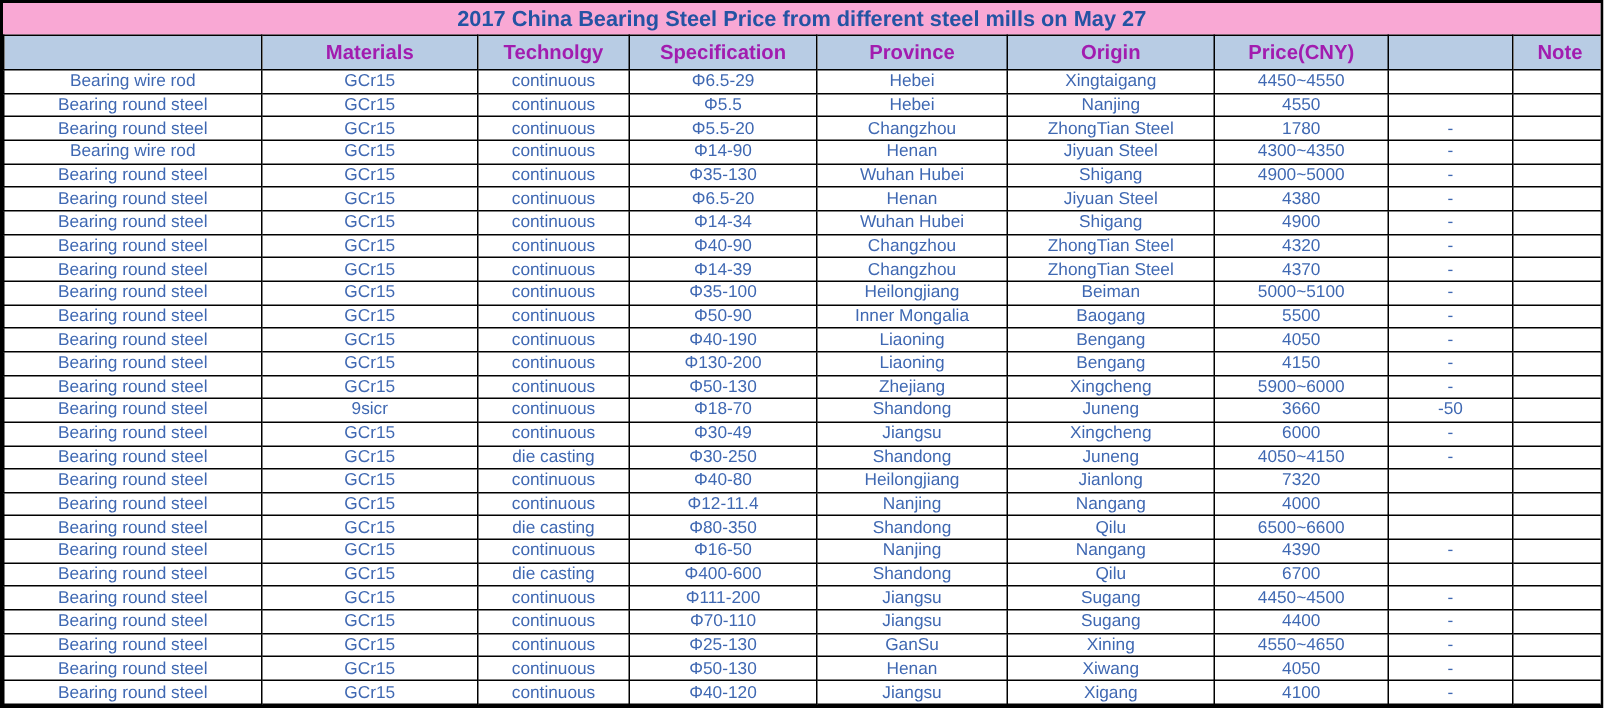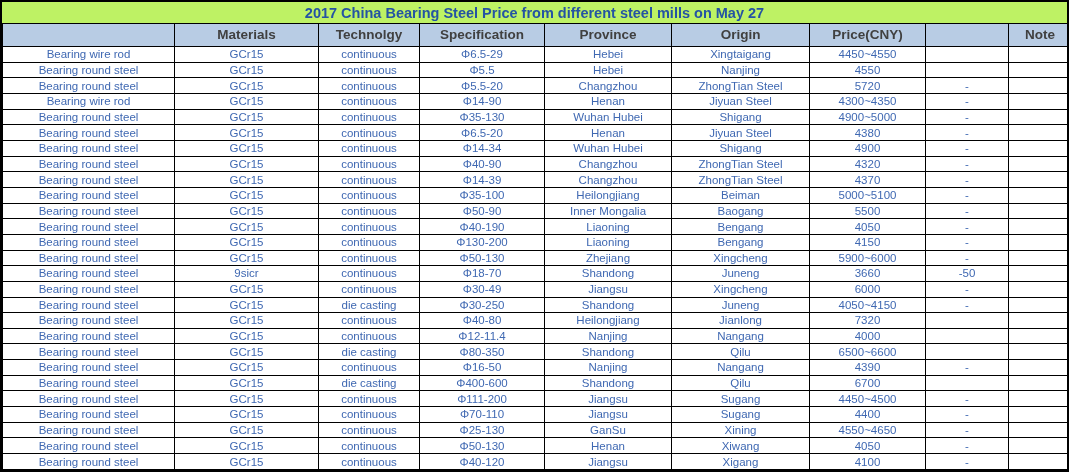--- a/index.html
+++ b/index.html
@@ -13,42 +13,42 @@
     overflow: hidden;
   }
   .title-bar {
     height: 21px;
     display: flex;
     align-items: center;
     justify-content: center;
     font-weight: bold;
     font-size: 14.5px;
     color: #2453A3;
-    background: #bef264;
+    background: #f9a8d4;
   }
   table.price-table {
     border-collapse: collapse;
     table-layout: fixed;
     width: 100%;
     height: 447px;
   }
   table.price-table th,
   table.price-table td {
     border: 1px solid #000000;
     text-align: center;
     vertical-align: middle;
     padding: 0;
     margin: 0;
     overflow: hidden;
     white-space: nowrap;
     line-height: 1.05;
   }
   table.price-table thead th {
     background: #B8CCE4;
-    color: #404040;
+    color: #a21caf;
     font-weight: bold;
     font-size: 13.5px;
     height: 22px;
   }
   table.price-table tbody td {
     color: #3F68B2;
     font-size: 11.5px;
     height: 14px;
     background: #ffffff;
   }
@@ -106,21 +106,21 @@
           <td></td>
           <td></td>
         </tr>
         <tr>
           <td>Bearing round steel</td>
           <td>GCr15</td>
           <td>continuous</td>
           <td>Φ5.5-20</td>
           <td>Changzhou</td>
           <td>ZhongTian Steel</td>
-          <td>5720</td>
+          <td>1780</td>
           <td>-</td>
           <td></td>
         </tr>
         <tr>
           <td>Bearing wire rod</td>
           <td>GCr15</td>
           <td>continuous</td>
           <td>Φ14-90</td>
           <td>Henan</td>
           <td>Jiyuan Steel</td>

